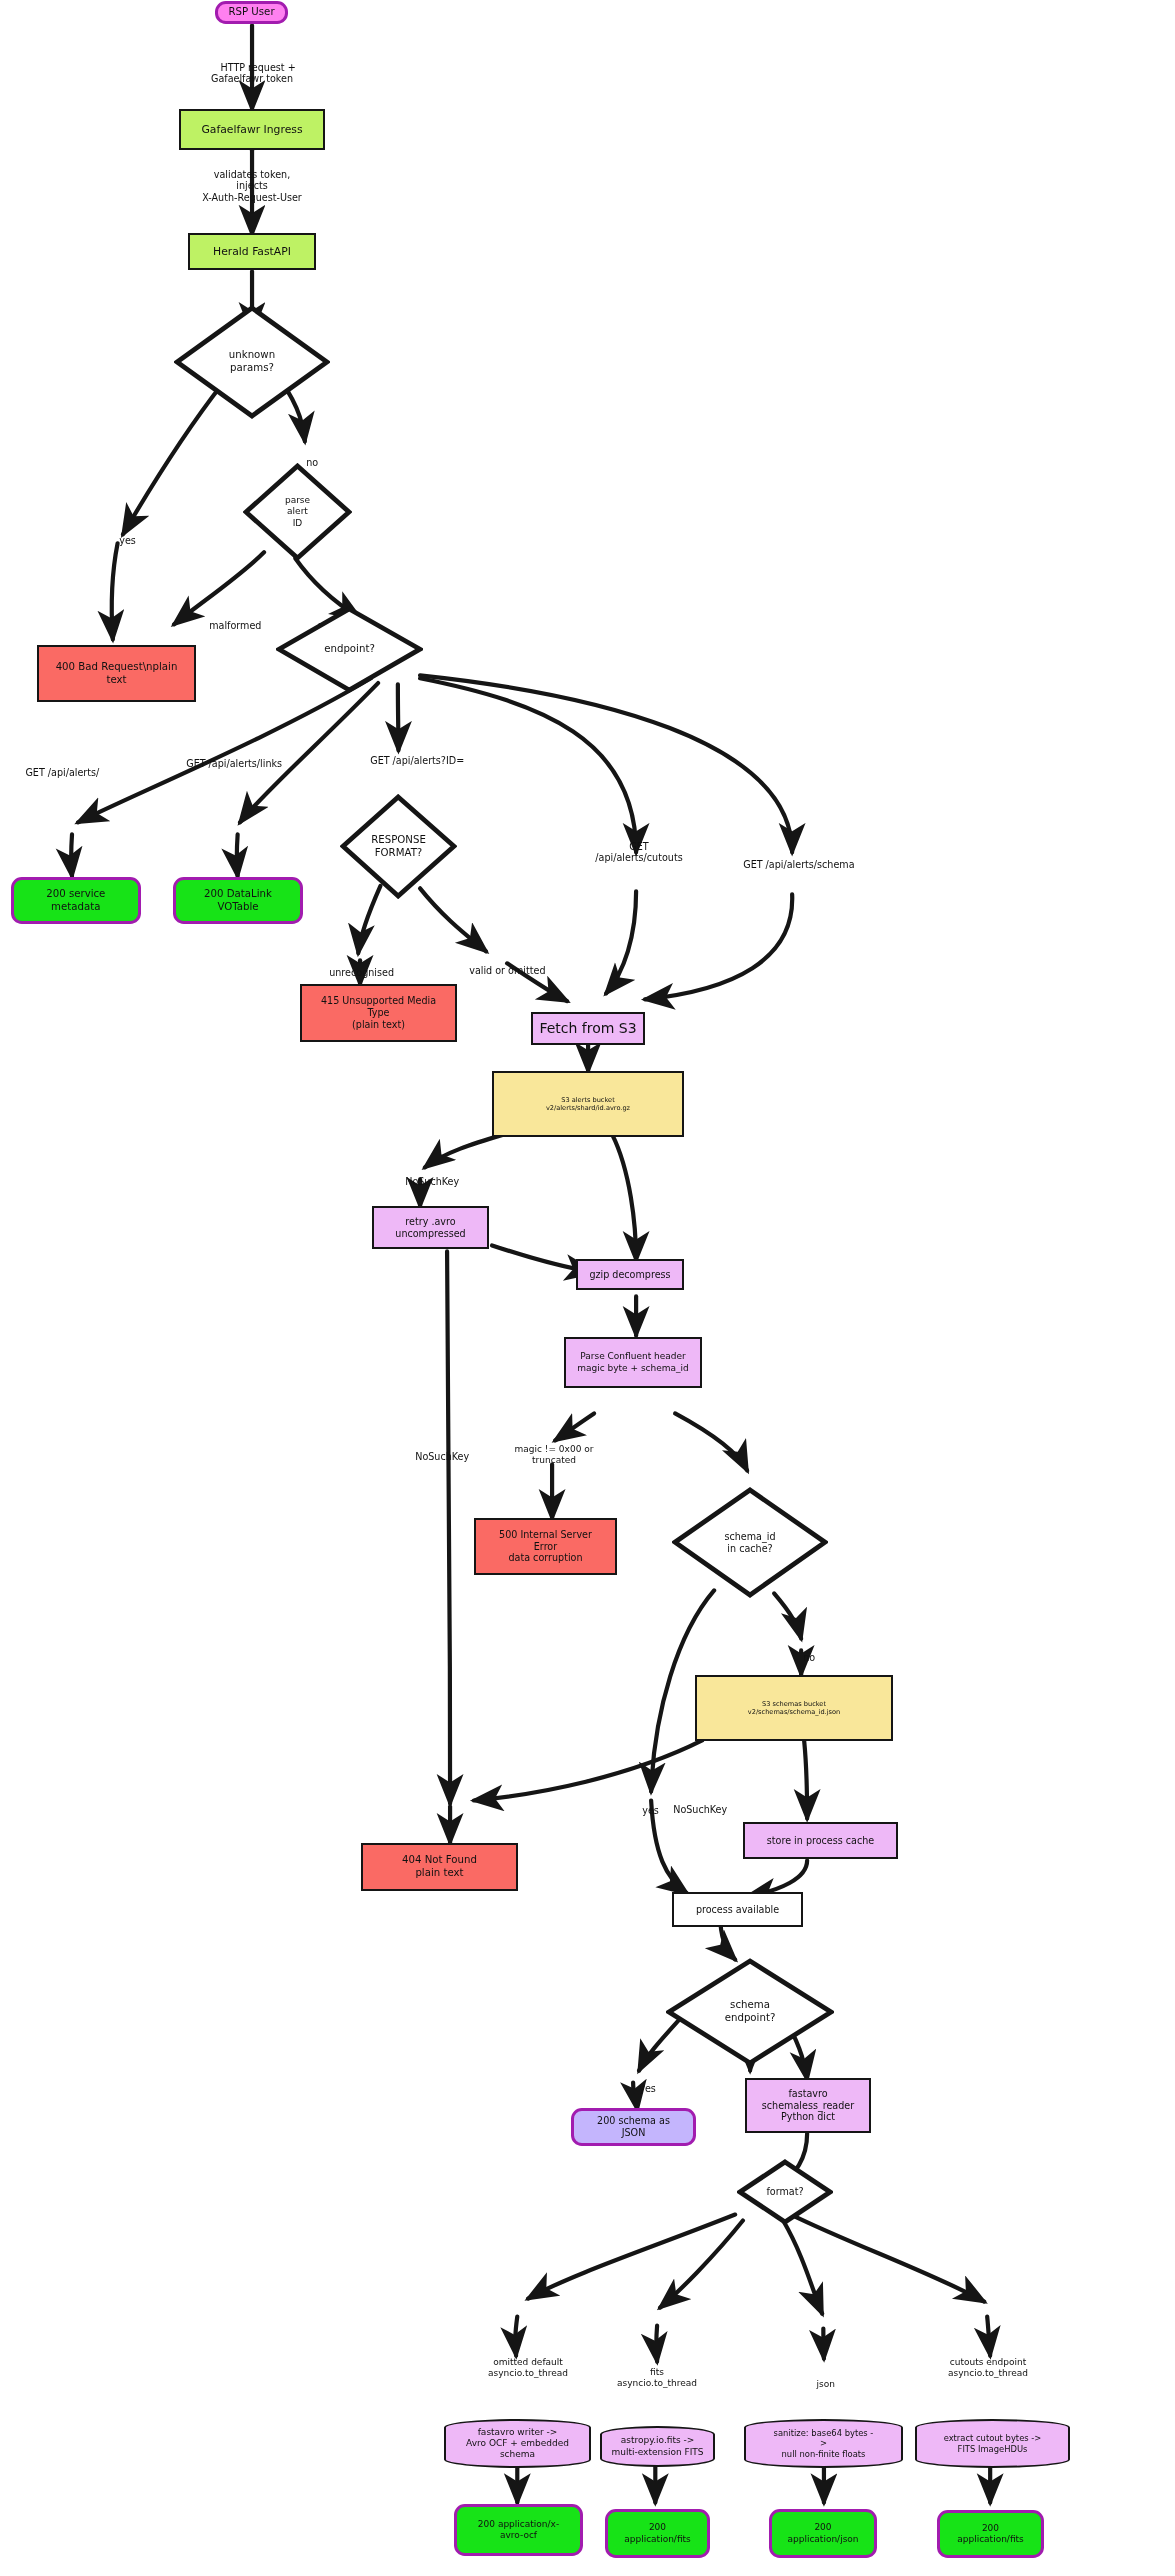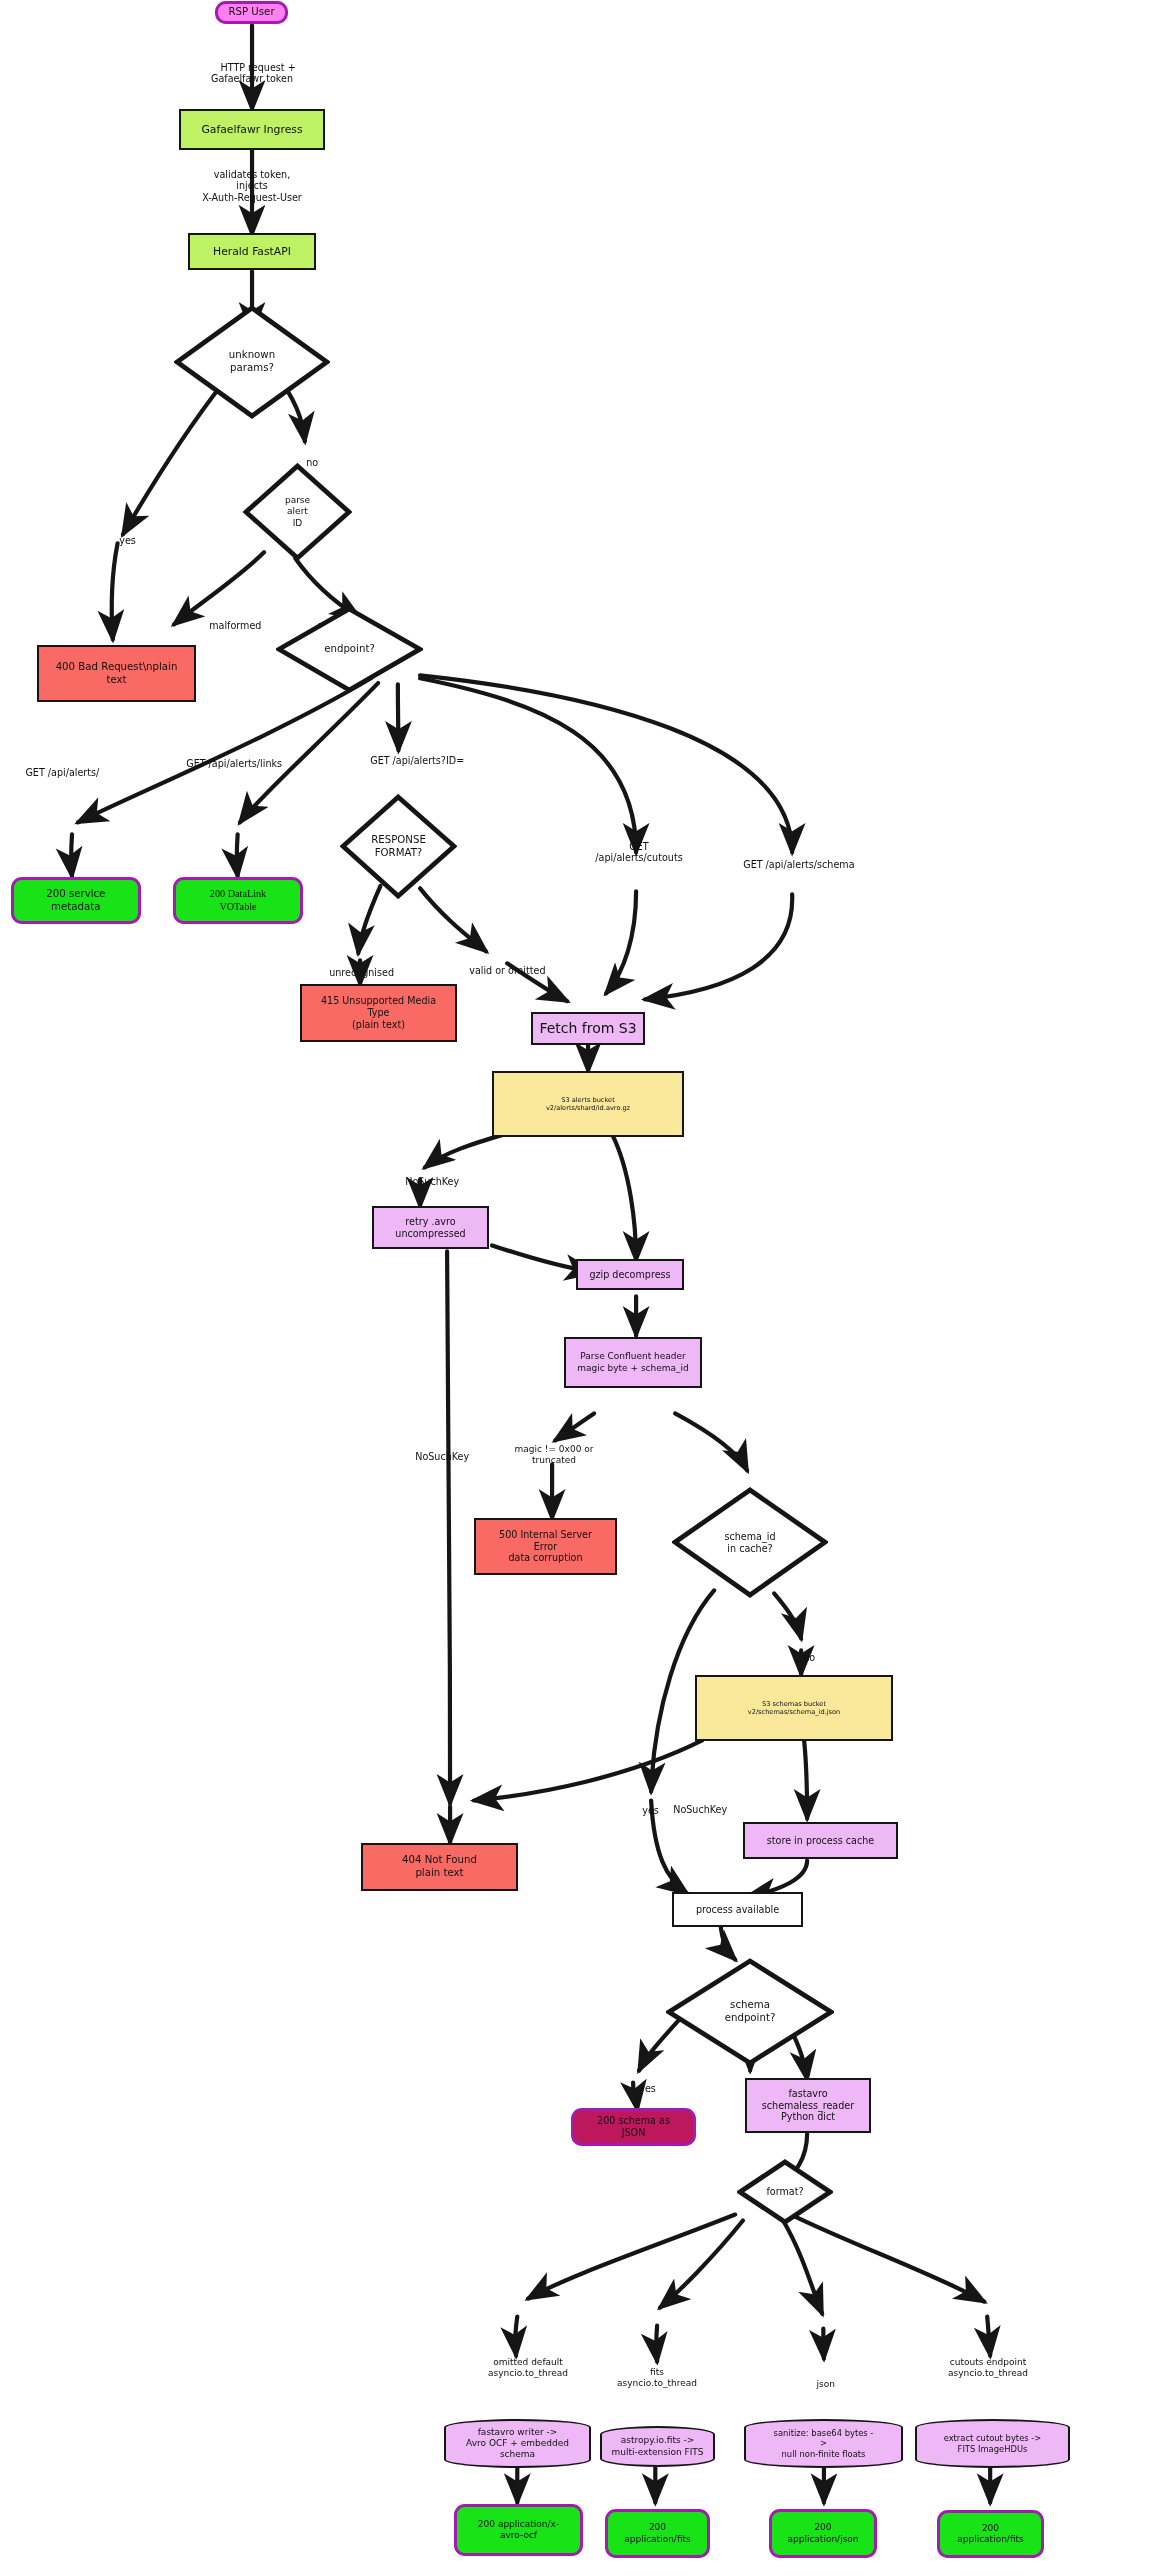--- a/index.html
+++ b/index.html
@@ -18,21 +18,21 @@
   .diamond .dshape{position:absolute;left:0;top:0;width:100%;height:100%;}
   .diamond .dtext{position:relative;z-index:2;width:100%;text-align:center;}
   .edgelabel{position:absolute;color:#111;white-space:pre;line-height:1.2;
              font-family:"DejaVu Sans","Liberation Sans",sans-serif;}
   .pink{background:#FF80F0;}
   .blue{background:#bef264;}
   .red{background:#FA6A64;}
   .green{background:#17E317;}
   .purple{background:#EEB8F7;}
   .yellow{background:#F9E79A;}
-  .white{background:#be185d;}
+  .white{background:#c4b5fd;}
 </style>
 </head>
 <body>
 
 <div id="canvas">
 
   <svg id="edges" viewBox="0 0 1958 4292">
     <defs>
       <marker id="ah" markerWidth="10" markerHeight="10" refX="7" refY="3.2" orient="auto" markerUnits="strokeWidth">
         <path d="M0,0 L8,3.2 L0,6.4 L2,3.2 z" fill="#151515"></path>
@@ -244,21 +244,21 @@
   <div class="edgelabel" style="left:731px;top:847px;font-size:9.6px;">
     <span>GET /api/alerts/schema</span>
   </div>
 
   <div class="node round green" style="left:10.8px;top:877px;width:130px;height:47px;font-size:10.2px;">
     <span style="white-space:pre-line;">200 service
 metadata</span>
   </div>
 
   <div class="node round green" style="left:173px;top:877px;width:130px;height:47px;font-size:10.2px;">
-    <span style="white-space:pre-line;font-family:Liberation Serif, serif;">200 DataLink
+    <span style="white-space:pre-line;">200 DataLink
 VOTable</span>
   </div>
 
   <div class="node diamond" style="left:340px;top:794px;width:117px;height:105px;font-size:10.2px;">
     <svg class="dshape" viewBox="0 0 195 175" preserveAspectRatio="none">
       <polygon points="97,5 190,87 97,170 5,87" fill="#ffffff" stroke="#151515" stroke-width="8"></polygon>
     </svg>
     <span class="dtext" style="white-space:pre-line;">RESPONSE
 FORMAT?</span>
   </div>

